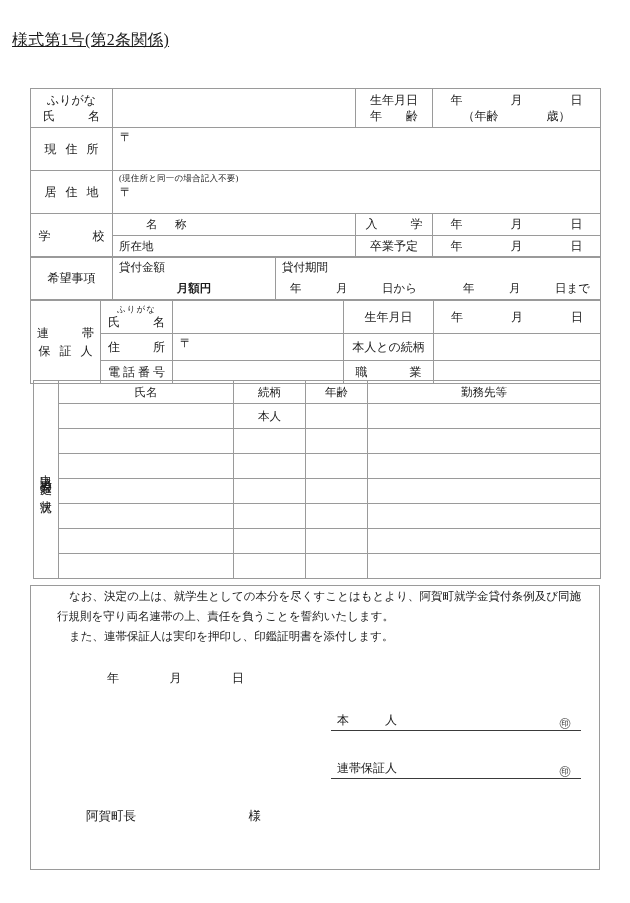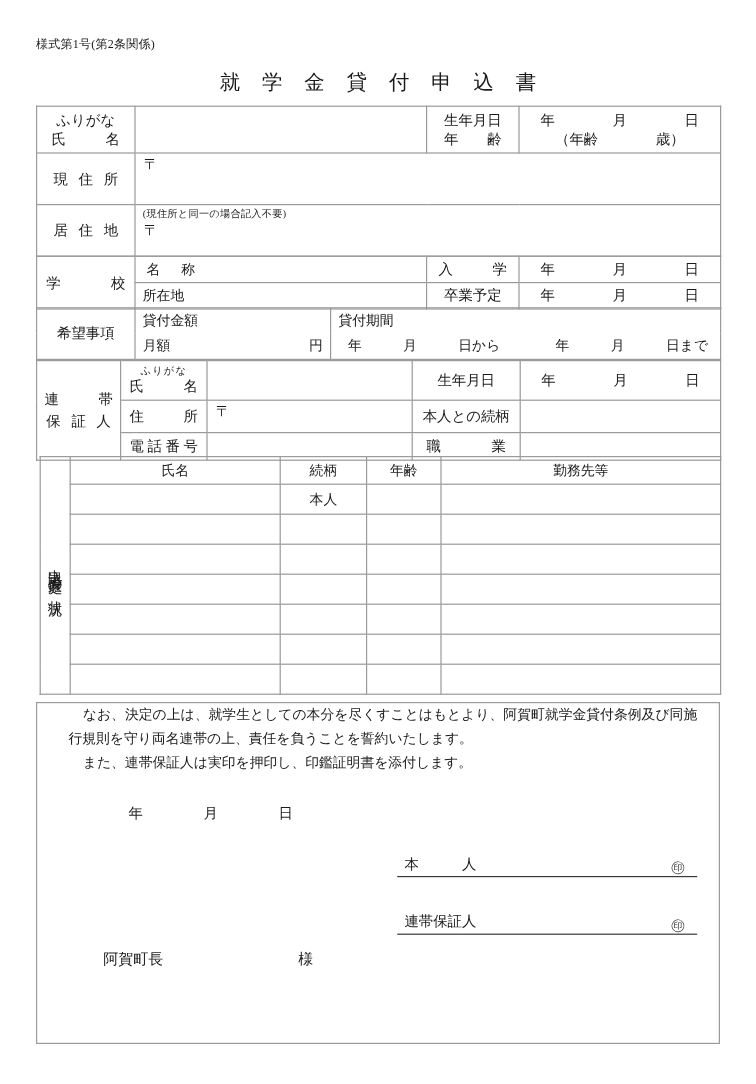--- a/index.html
+++ b/index.html
@@ -19,25 +19,26 @@
   .page {
     position: relative;
     width: 630px;
     height: 903px;
     box-sizing: border-box;
   }
 
   
   .form-code {
     position: absolute;
-    left: 30px;
+    left: 12px;
     top: 30px;
-    font-size: 10px;
+    font-size: 16px;
     letter-spacing: 0.2px;
     white-space: nowrap;
+    text-decoration: underline;
   }
   .doc-title {
     position: absolute;
     left: 0;
     right: 0;
     top: 57px;
     text-align: center;
     font-size: 17px;
     letter-spacing: 7px;
     text-indent: 7px;
@@ -160,21 +161,20 @@
     font-size: 12.5px;
     white-space: pre;
   }
 </style>
 </head>
 <body>
 
 <div class="page">
 
   <div class="form-code">様式第1号(第2条関係)</div>
-  <div class="doc-title">就 学 金 貸 付 申 込 書</div>
 
   <table class="grid" style="left:30px; top:88px; width:570px;">
     <colgroup>
       <col style="width:82px">
       <col style="width:243px">
       <col style="width:77px">
       <col style="width:168px">
     </colgroup>
     <tbody>
       <tr>
@@ -220,21 +220,21 @@
       <col style="width:82px">
       <col style="width:243px">
       <col style="width:77px">
       <col style="width:168px">
     </colgroup>
     <tbody>
       <tr>
         <td rowspan="2">
           <div class="lbl sp">学　　校</div>
         </td>
-        <td style="height:21px;">
+        <td style="height:21px;padding-left:24px;">
           <div class="cellpad sp3">名　称</div>
         </td>
         <td>
           <div class="lbl-sub sp3">入　　学</div>
         </td>
         <td>
           <div class="lbl-sub">年　　　　月　　　　日</div>
         </td>
       </tr>
       <tr>
@@ -264,21 +264,21 @@
         </td>
         <td style="height:21px; border-bottom:none;">
           <div class="cellpad">貸付金額</div>
         </td>
         <td style="height:21px; border-bottom:none;font-family:Liberation Serif, serif;">
           <div class="cellpad">貸付期間</div>
         </td>
       </tr>
       <tr>
         <td style="height:21px; border-top:none;">
-          <div class="cellpad" style="display:flex; justify-content:space-between;">
+          <div class="cellpad" style="display:flex; justify-content:center;font-weight:bold;">
             <span>月額</span>
             <span>円</span>
           </div>
         </td>
         <td style="height:21px; border-top:none;">
           <div class="cellpad" style="text-align:right; padding-right:10px;">年　　　月　　　日から　　　　年　　　月　　　日まで</div>
         </td>
       </tr>
     </tbody>
   </table>
@@ -421,16 +421,16 @@
       <div class="sig-row">
         <span>本　　　人</span>
         <span class="seal">㊞</span>
       </div>
       <div class="sig-row" style="margin-top:26px;">
         <span>連帯保証人</span>
         <span class="seal">㊞</span>
       </div>
     </div>
 
-    <div class="addressee" style="top:205px;text-align:center;">阿賀町長　　　　　　　　　様</div>
+    <div class="addressee" style="top:222px;text-align:center;">阿賀町長　　　　　　　　　様</div>
   </div>
 
 </div>
 
 </body></html>

